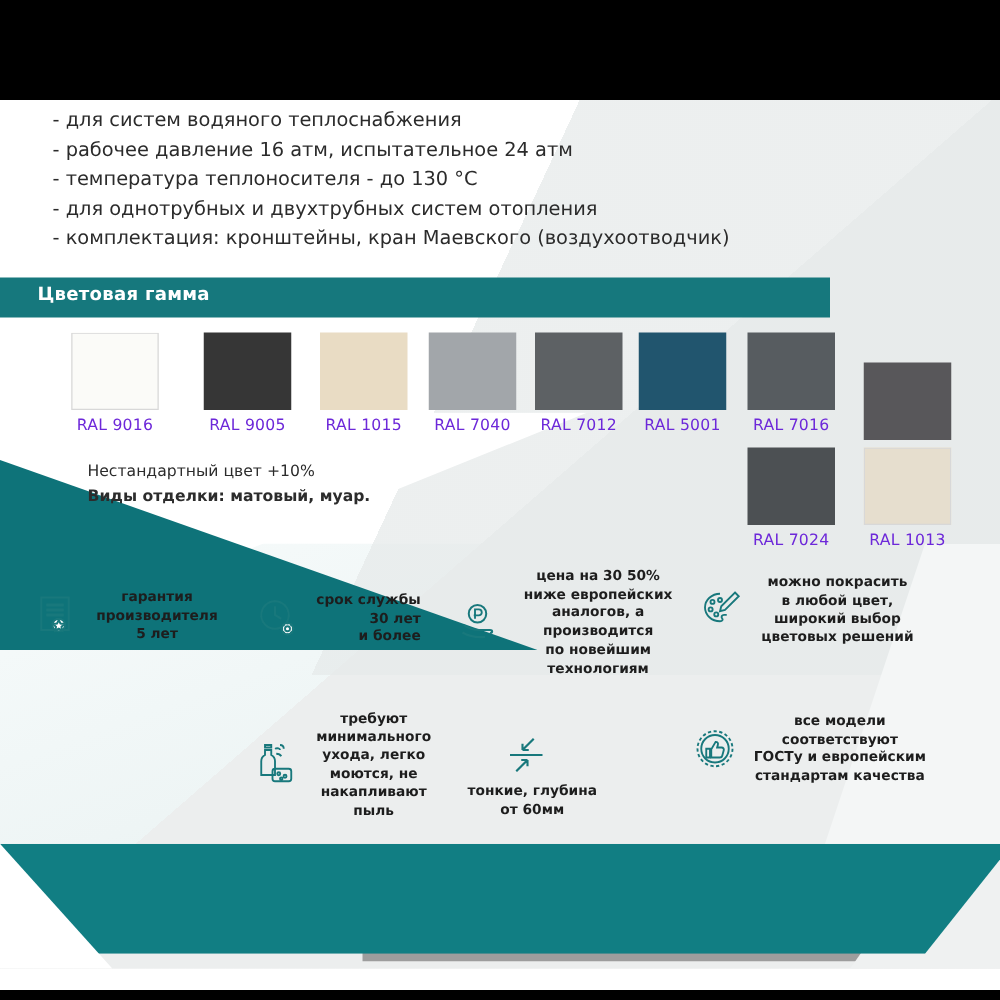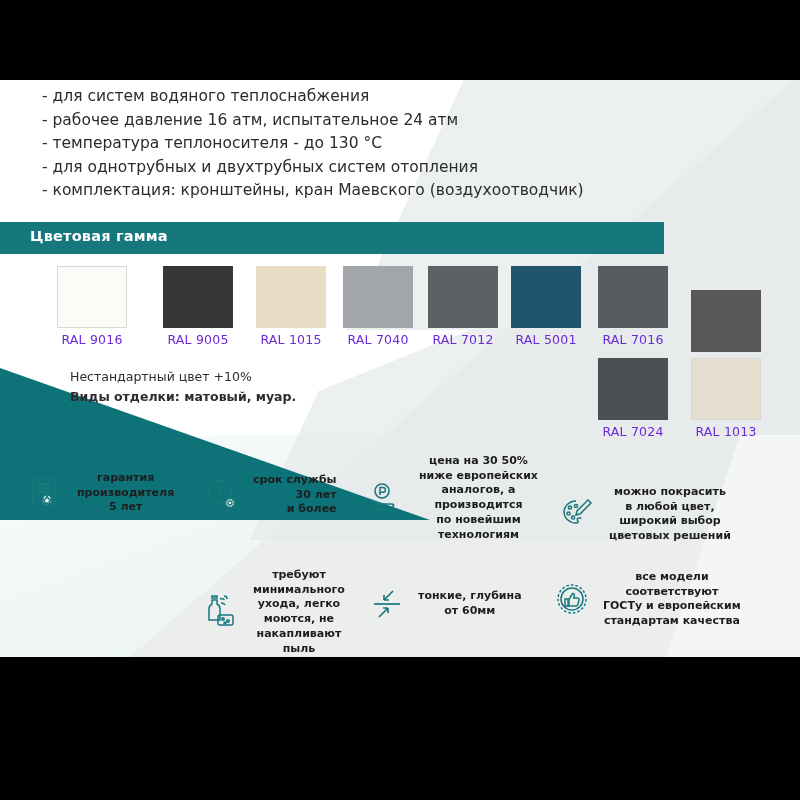--- a/index.html
+++ b/index.html
@@ -1,21 +1,21 @@
 <!DOCTYPE html>
 <html><head>
 <meta charset="utf-8">
 <style>
   html,body{margin:0;padding:0;}
   body{
     width:800px;height:800px;overflow:hidden;background:#000;
     font-family:"DejaVu Sans","Liberation Sans",sans-serif;
   }
   #slide{
-    position:absolute;left:0;top:80px;width:800px;height:577px;
+    position:absolute;left:0;top:80px;width:800px;height:712px;
     background:#ffffff;overflow:hidden;
   }
   .letterbox{position:absolute;left:0;width:800px;background:#000;}
   #lb-top{top:0;height:80px;}
   #lb-bottom{top:775px;height:25px;}
 
   
   .shape{position:absolute;}
   #bg-grey-right{
     left:0;top:0;width:800px;height:695px;
@@ -231,21 +231,21 @@
       <span class="txt">
         <span class="l">цена на 30 50%</span>
         <span class="l">ниже европейских</span>
         <span class="l">аналогов, а</span>
         <span class="l">производится</span>
         <span class="l">по новейшим</span>
         <span class="l">технологиям</span>
       </span>
     </div>
 
-    <div class="feat" style="left:556px;top:30px;justify-content:space-between;">
+    <div class="feat" style="left:556px;top:4px;justify-content:space-between;">
       <span class="ico">
         <svg width="34" height="34" viewBox="0 0 34 34" fill="none" stroke="currentColor" stroke-width="1.5">
           <path d="M15 4C8.4 4 3 9 3 15s5.4 11 12 11c2 0 2.6-1.2 1.7-2.3-1-1.3-.2-2.8 1.5-2.8h2.2"></path>
           <circle cx="9" cy="10.5" r="1.6"></circle>
           <circle cx="7.5" cy="16.5" r="1.6"></circle>
           <circle cx="12" cy="20.5" r="1.6"></circle>
           <circle cx="15" cy="9" r="1.6"></circle>
           <path d="M27 3l3 3-11 11-4 1 1-4z"></path>
         </svg>
       </span>
@@ -273,21 +273,21 @@
       <span class="txt">
         <span class="l">требуют</span>
         <span class="l">минимального</span>
         <span class="l">ухода, легко</span>
         <span class="l">моются, не</span>
         <span class="l">накапливают</span>
         <span class="l">пыль</span>
       </span>
     </div>
 
-    <div class="feat" style="left:365px;top:127px;">
+    <div class="feat" style="left:365px;top:127px;flex-direction:column;">
       <span class="ico">
         <svg width="34" height="34" viewBox="0 0 34 34" fill="none" stroke="currentColor" stroke-width="1.7">
           <line x1="4" y1="17" x2="30" y2="17"></line>
           <path d="M23 4l-9 9M14 13h5M14 13V8"></path>
           <path d="M9 30l9-9M18 21h-5M18 21v5"></path>
         </svg>
       </span>
       <span class="txt">
         <span class="l">тонкие, глубина</span>
         <span class="l">от 60мм</span>

